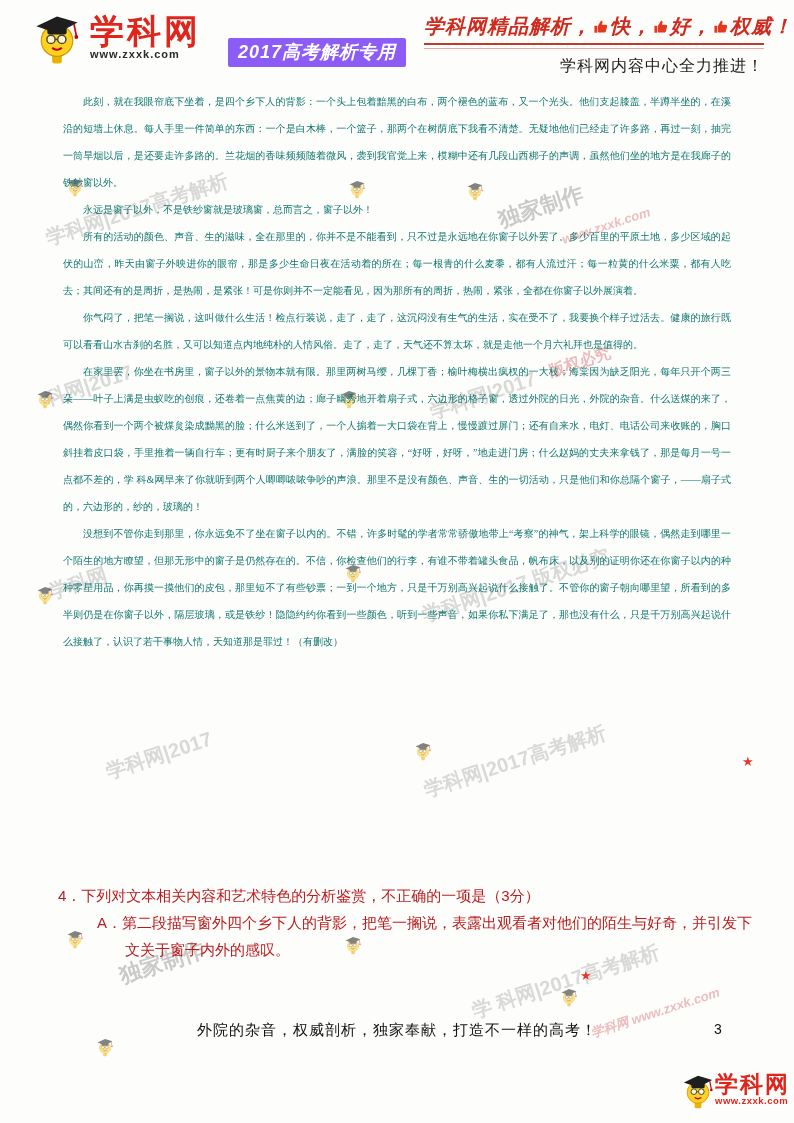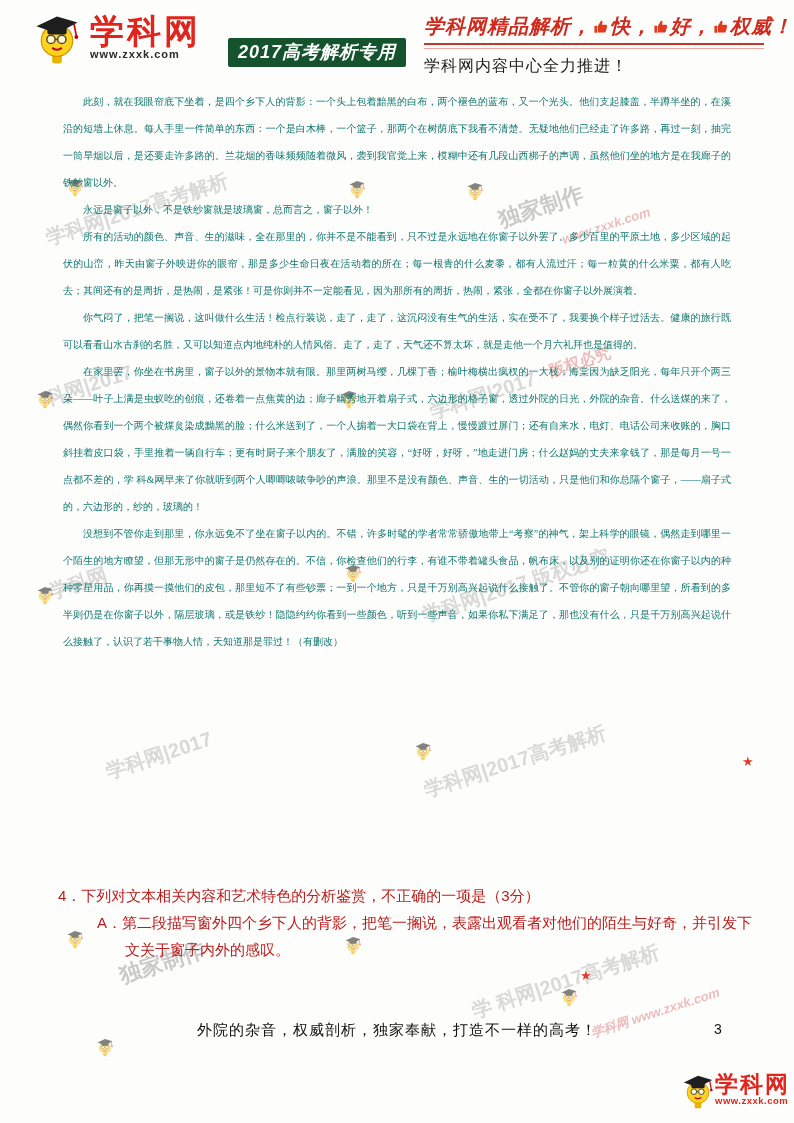--- a/index.html
+++ b/index.html
@@ -7,24 +7,24 @@
         font-family:"Liberation Serif",serif;color:#1c1c1c;}
 
   
   .logo-wrap{position:absolute;left:26px;top:8px;display:flex;align-items:flex-start;}
   .mascot-lg svg{width:62px;height:58px;display:block;}
   .logo-txt{margin-left:2px;margin-top:8px;}
   .site-name{font-size:34px;font-weight:bold;color:#e0251c;letter-spacing:3px;line-height:30px;
              font-family:"Liberation Sans",sans-serif;}
   .site-url{font-size:11px;font-weight:bold;color:#2b2b2b;letter-spacing:1px;margin-top:2px;
             font-family:"Liberation Sans",sans-serif;}
-  .badge{position:absolute;left:228px;top:38px;background:#14532d;color:#fff;
+  .badge{position:absolute;left:228px;top:38px;background:#8b5cf6;color:#fff;
          font-size:18px;font-weight:bold;font-style:italic;padding:2px 10px 3px;border-radius:2px;
          font-family:"Liberation Sans",sans-serif;letter-spacing:1px;}
-  .slogan-box{position:absolute;right:30px;top:13px;text-align:left;width:340px;}
+  .slogan-box{position:absolute;right:30px;top:13px;text-align:right;width:340px;}
   .slogan1{color:#cf2a1d;font-size:20px;font-weight:bold;font-style:italic;letter-spacing:1px;
            white-space:nowrap;font-family:"Liberation Serif",serif;}
   .thumb{display:inline-block;vertical-align:-2px;margin:0 1px;}
   .slogan-underline{height:3px;border-top:2px solid #c0392b;border-bottom:1px solid #eda6a0;margin:3px 0 7px;}
   .slogan2{color:#1d1d1d;font-size:16px;font-weight:normal;letter-spacing:1px;
            font-family:"Liberation Sans",sans-serif;}
 
   
   .passage{position:absolute;left:63px;top:88px;width:668px;font-size:10px;line-height:27px;
            text-align:justify;color:#0f766e;}

